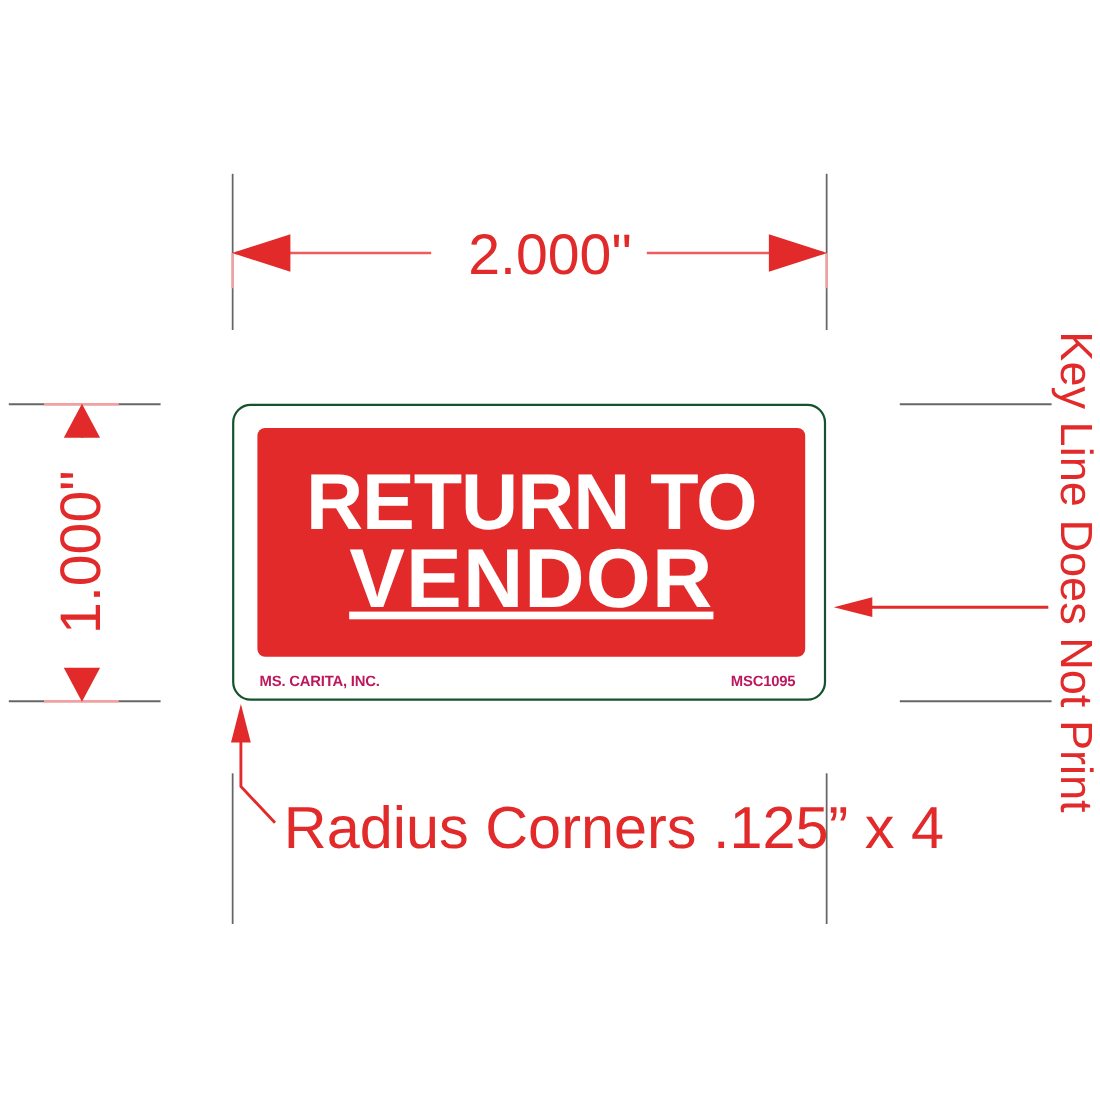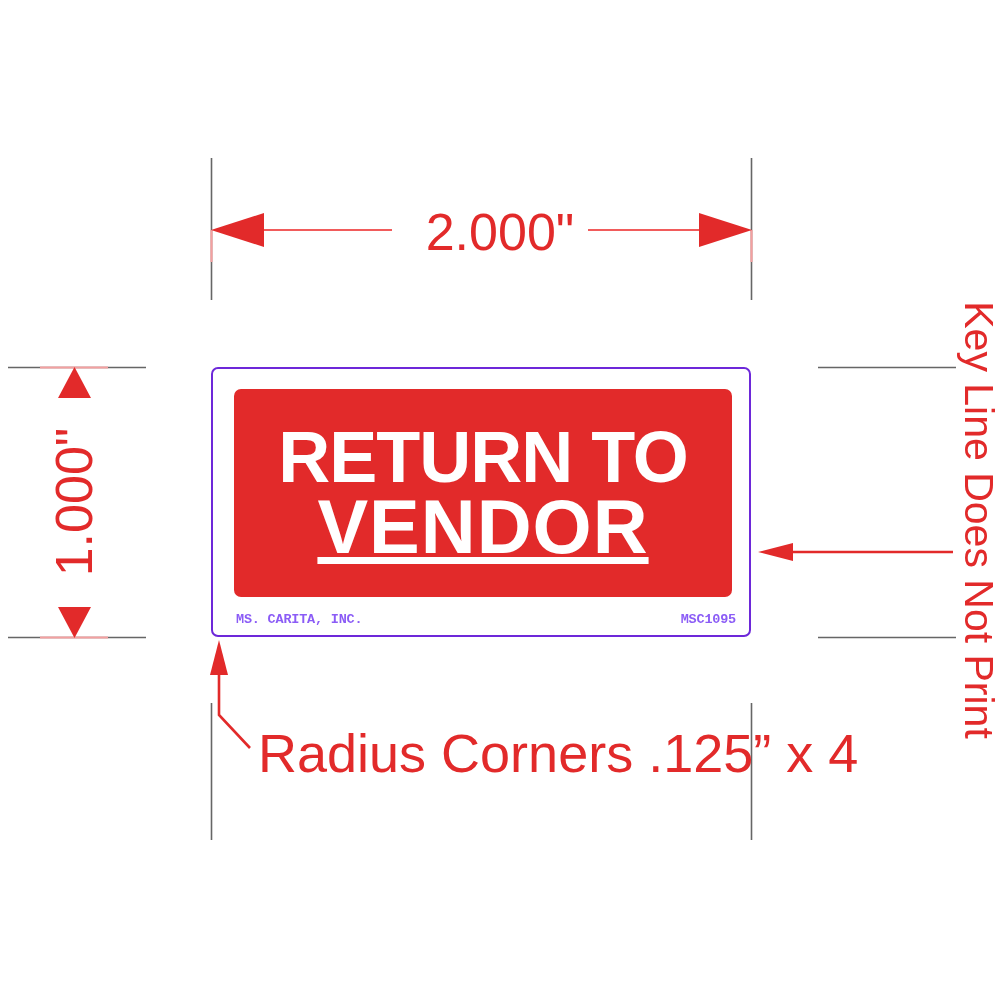--- a/index.html
+++ b/index.html
@@ -28,22 +28,22 @@
   }
 
   
   .label-keyline {
     position: absolute;
     left: 211px;
     top: 367px;
     width: 540px;
     height: 270px;
     box-sizing: border-box;
-    border: 2px solid #6d28d9;
-    border-radius: 7px;
+    border: 2px solid #14532d;
+    border-radius: 17px;
     background: #ffffff;
   }
   .label-red-panel {
     position: absolute;
     left: 21px;
     top: 20px;
     width: 498px;
     height: 208px;
     box-sizing: border-box;
     background: #e22a2a;
@@ -63,28 +63,28 @@
     white-space: nowrap;
   }
   .label-line.line2 {
     font-size: 76px;
     letter-spacing: 1px;
     text-decoration: underline;
   }
   .label-footer {
     position: absolute;
     left: 23px;
-    right: 13px;
+    right: 26px;
     top: 238px;
     height: 24px;
     display: flex;
     align-items: center;
     justify-content: space-between;
-    color: #8b5cf6;
-    font-family: Liberation Mono, monospace;
+    color: #be185d;
+    font-family: Liberation Sans, sans-serif;
     font-size: 13.5px;
     font-weight: 600;
     letter-spacing: -0.2px;
   }
 
   
   .ann {
     position: absolute;
     color: #e22a2a;
     font-family: "Liberation Sans", sans-serif;

